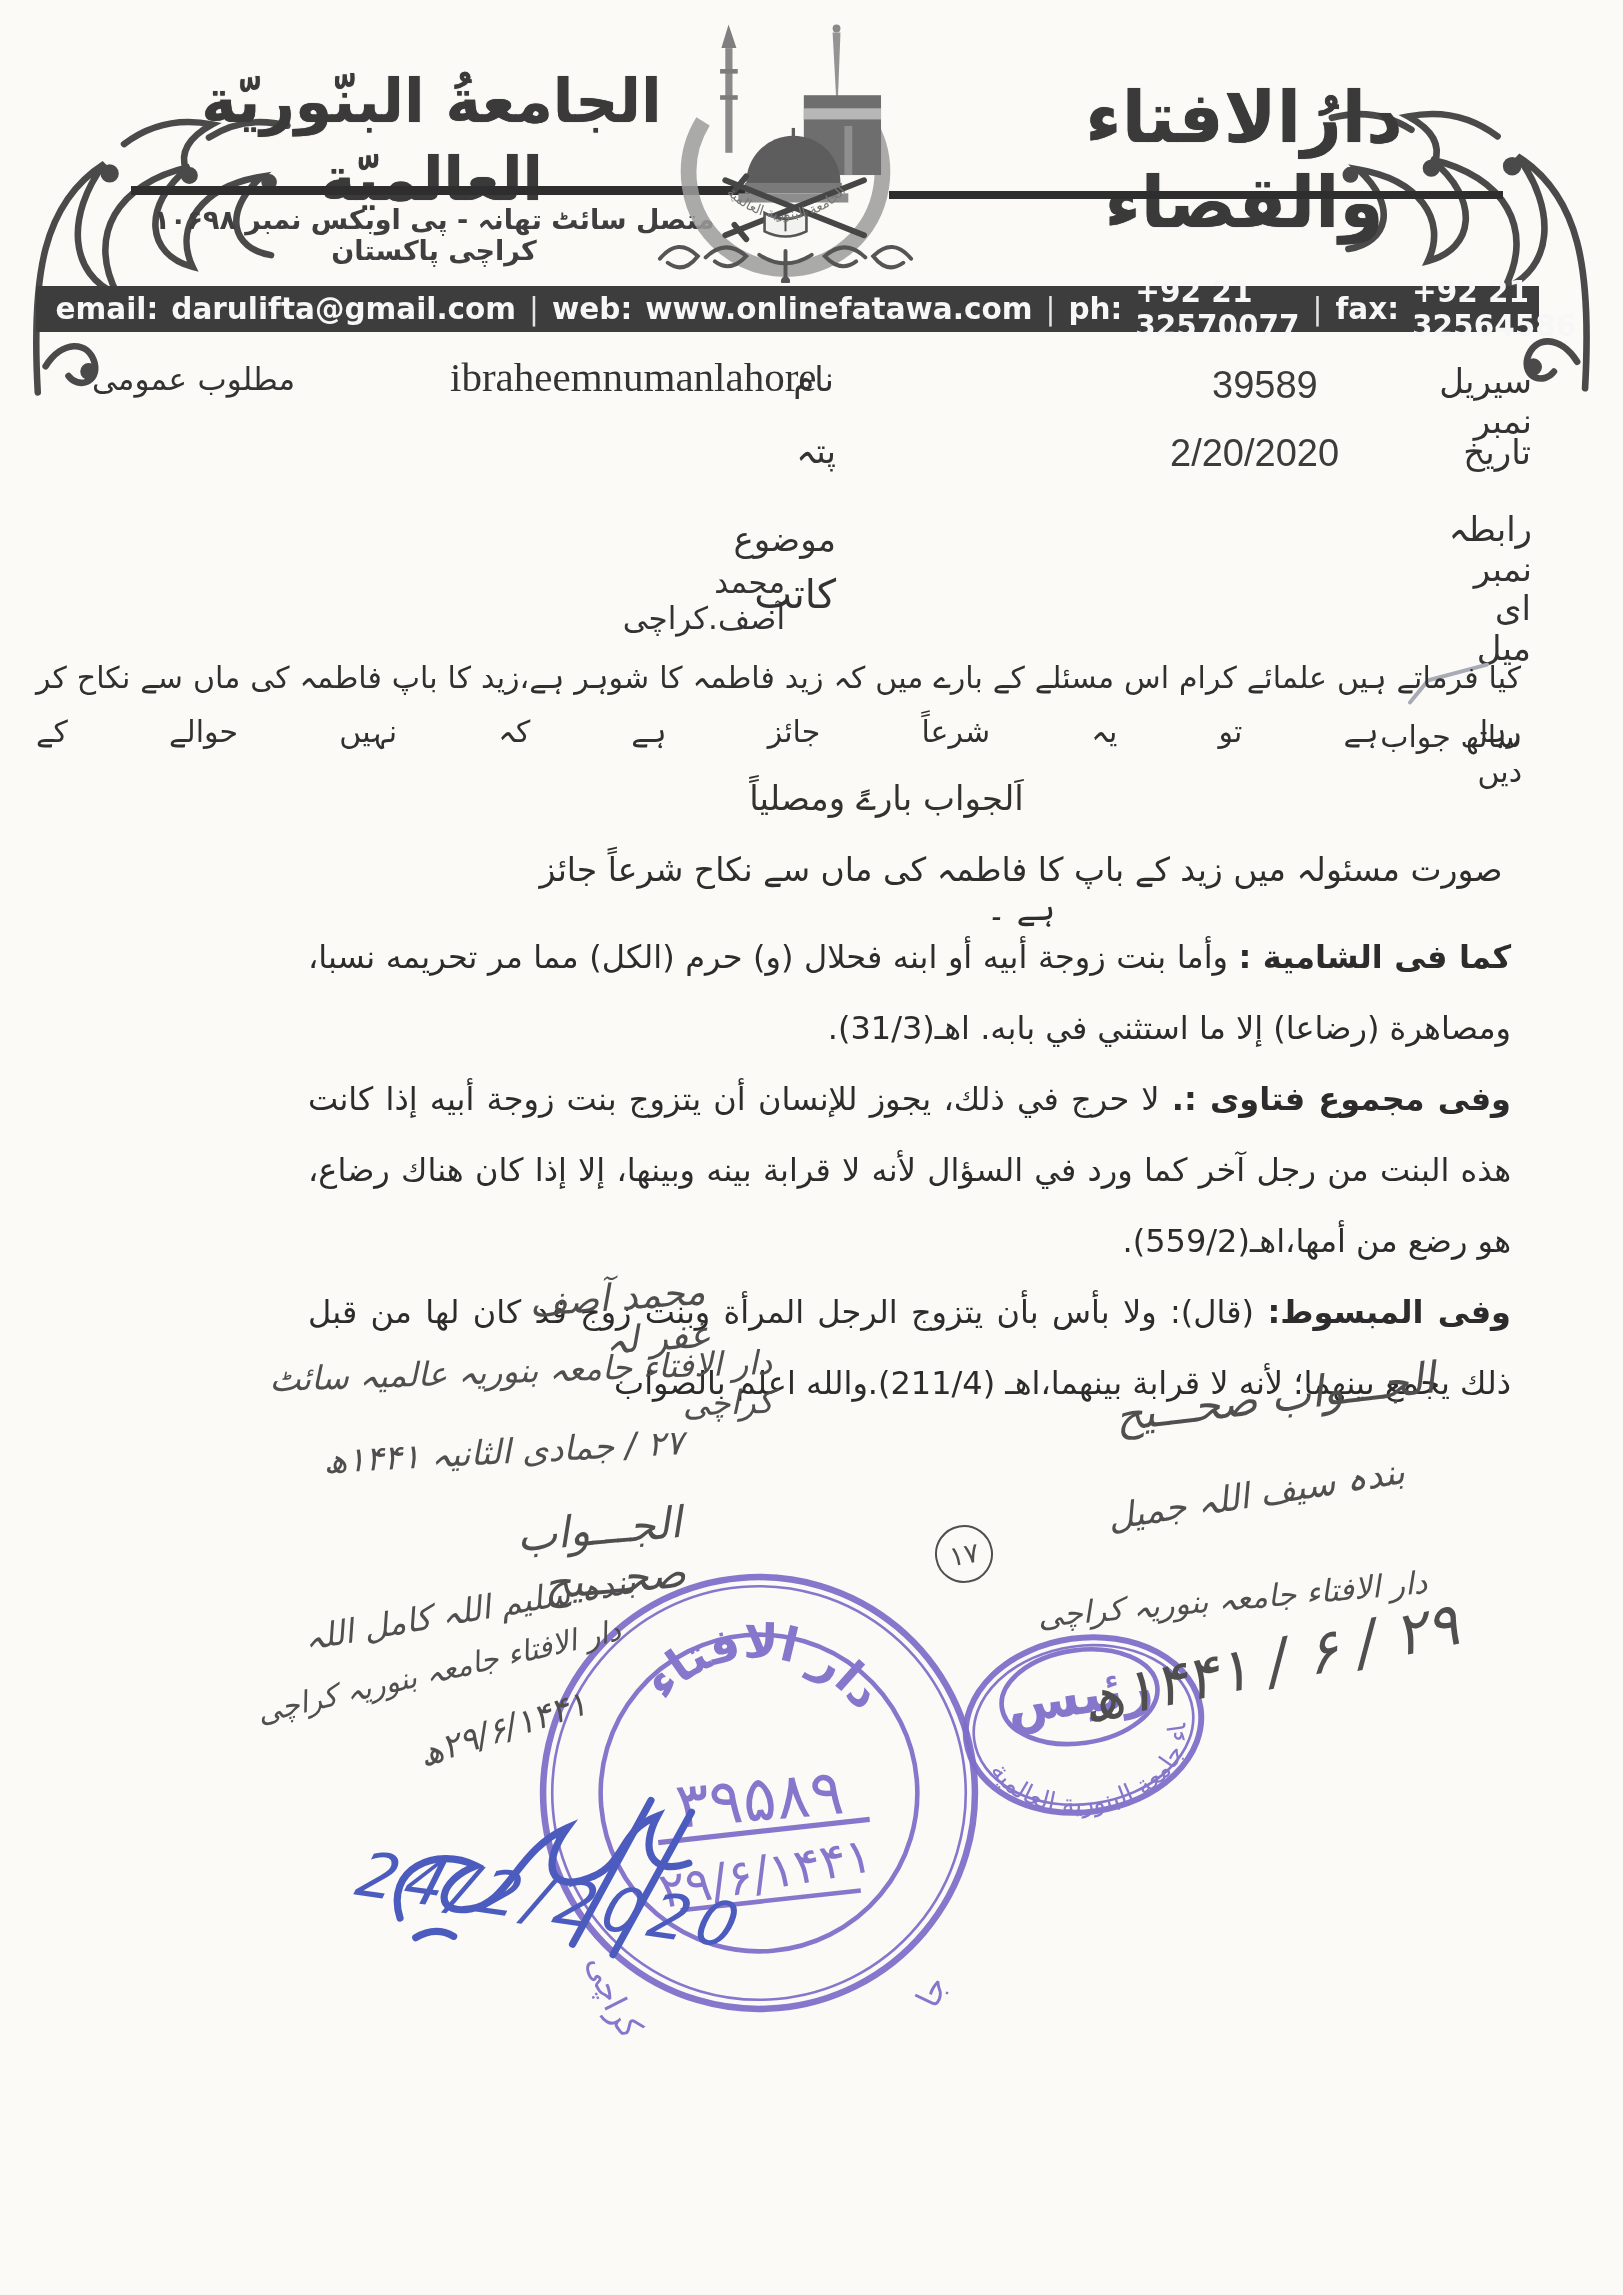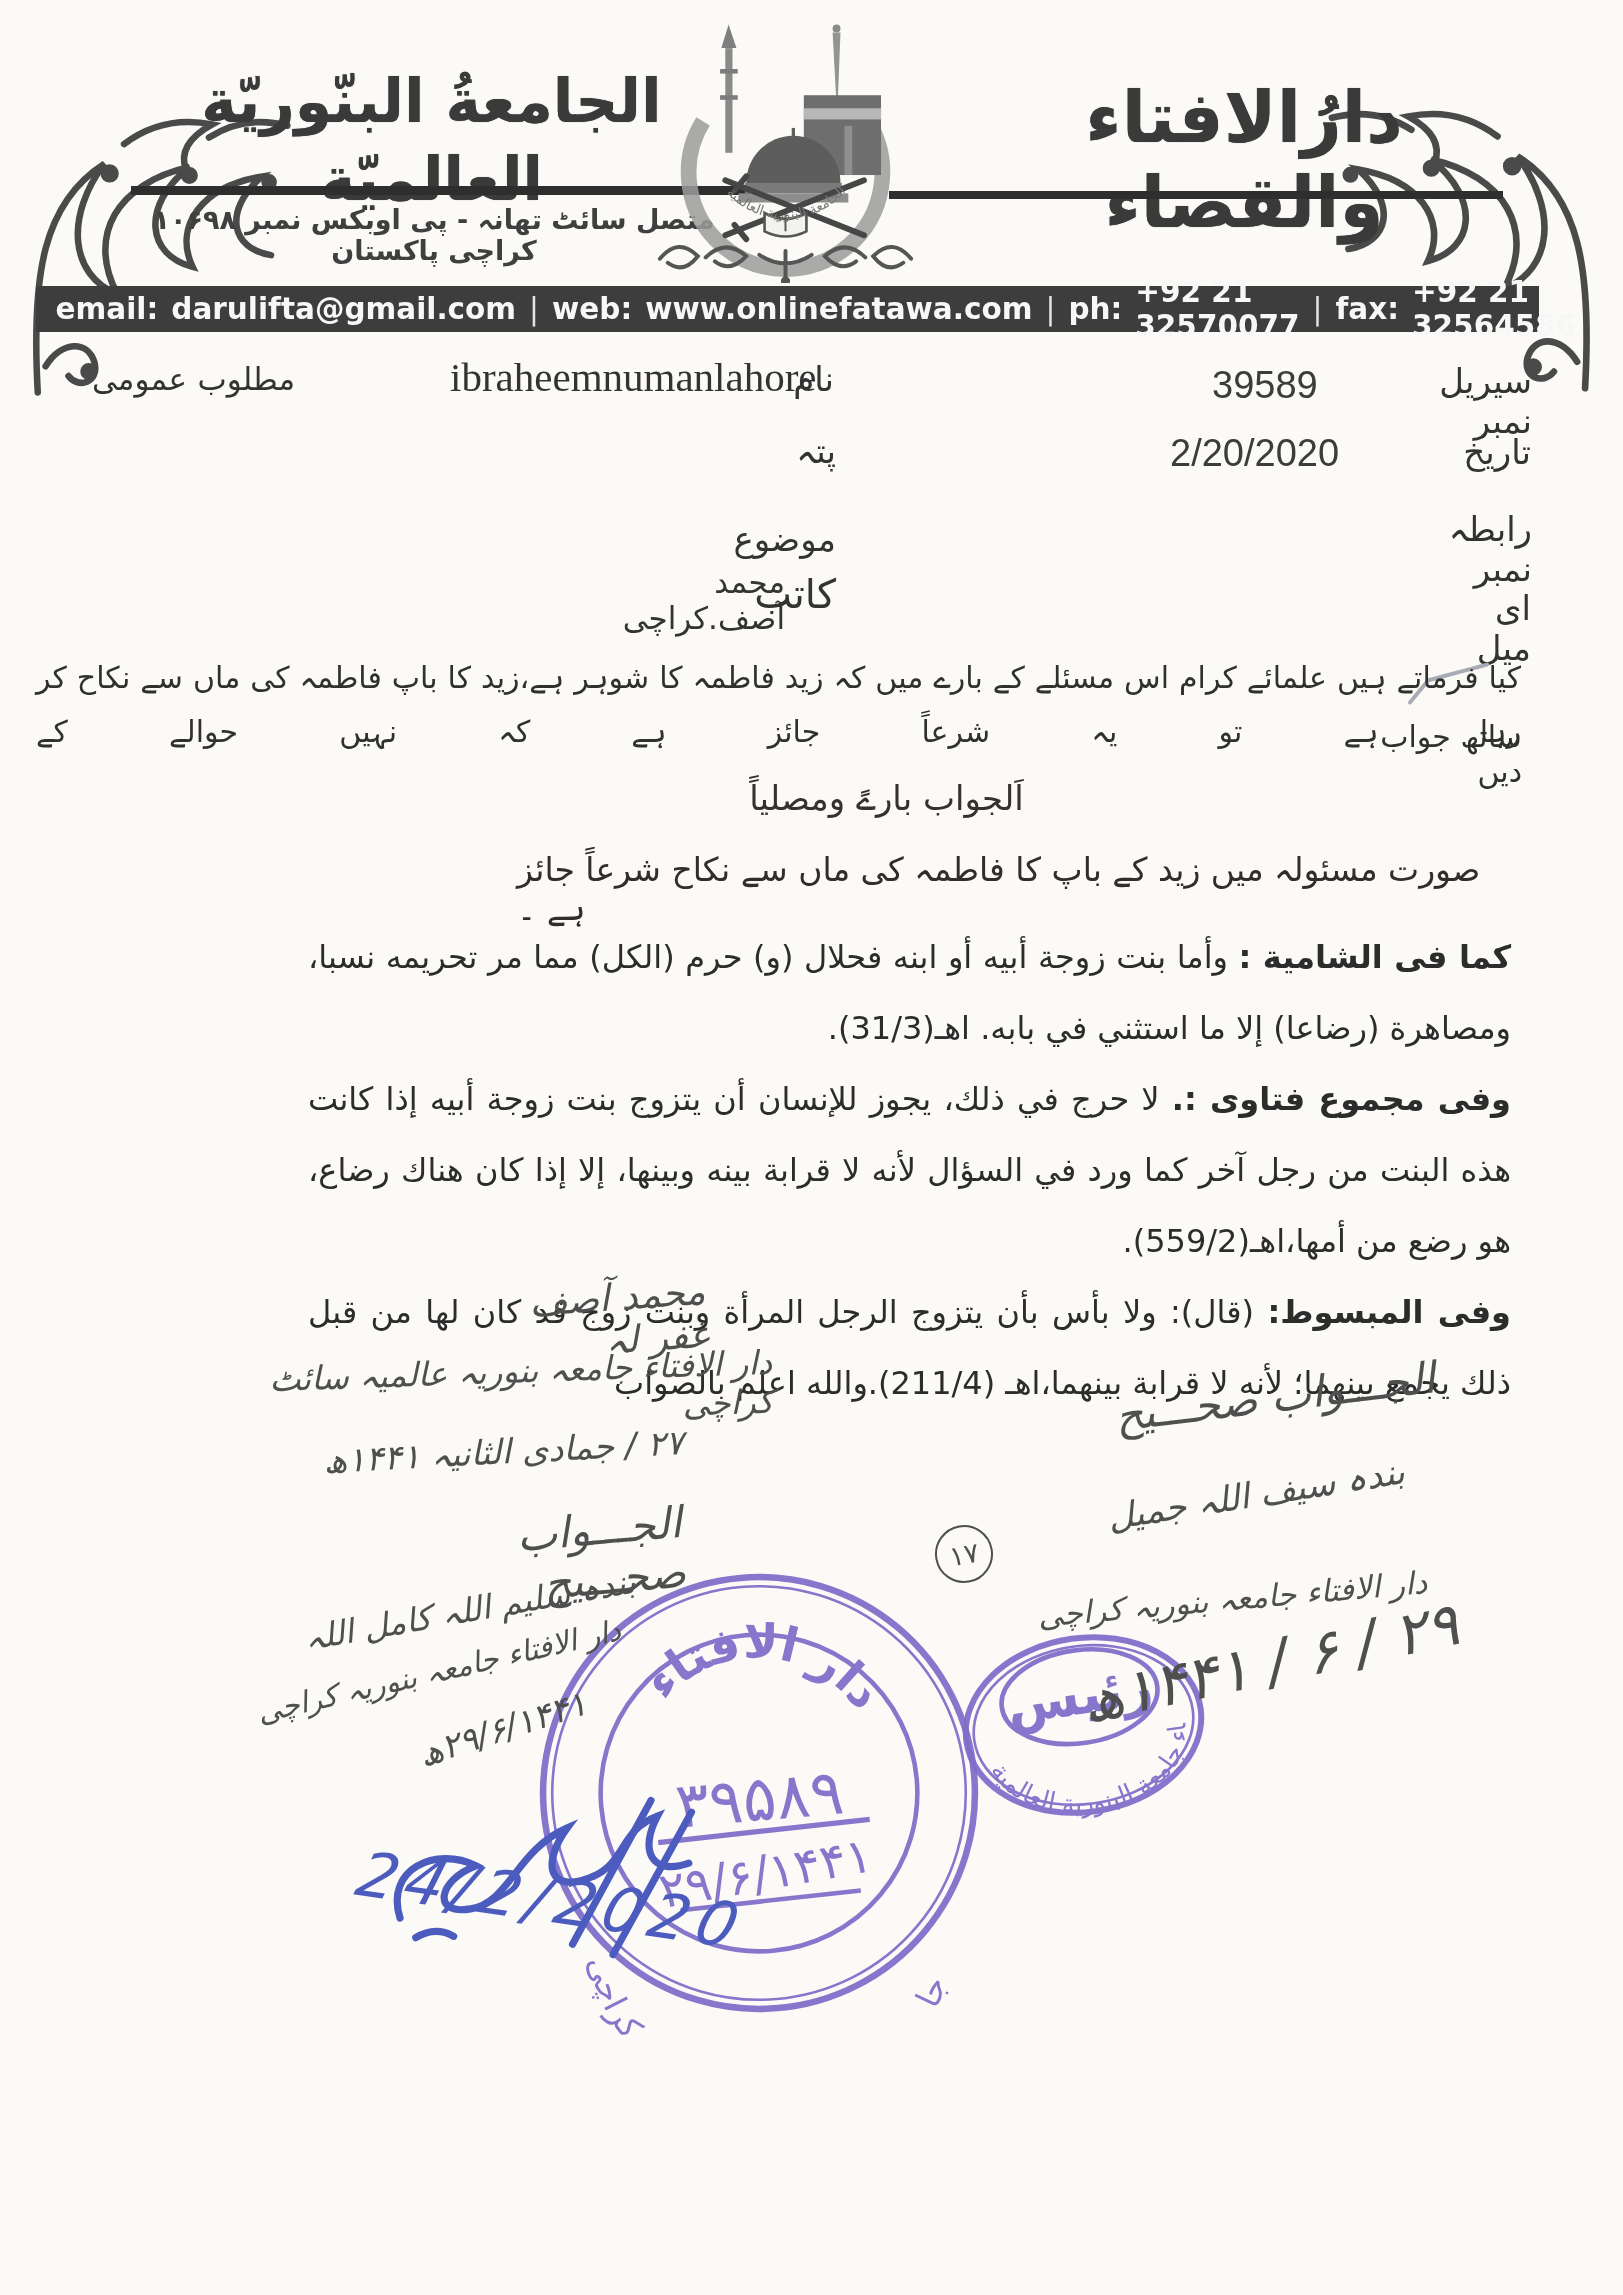--- a/index.html
+++ b/index.html
@@ -159,21 +159,21 @@
   </div>
 
   <svg class="abs" style="left:1406px;top:662px" width="85" height="49" viewBox="0 0 130 75">
     <path d="M6 62 L34 28 L124 4" fill="none" stroke="#a7abb4" stroke-width="6" stroke-linecap="round"></path>
   </svg>
   <div class="abs rtl qline just" style="left:36px;top:651px;width:1485px;font-size:30px;line-height:1.8;">کیا فرماتے ہیں علمائے کرام اس مسئلے کے بارے میں کہ زید فاطمہ کا شوہر ہے،زید کا باپ فاطمہ کی ماں سے نکاح کر رہا ہے تو یہ شرعاً جائز ہے کہ نہیں حوالے کے</div>
   <div class="abs rtl qline" style="left:1329px;top:719px;width:193px;font-size:30px;text-align:right;">ساتھ جواب دیں</div>
 
   <div class="abs rtl center" style="left:746px;top:778px;width:281px;font-size:34px;color:#33322f;">اَلجواب بارےً ومصلیاً</div>
 
-  <div class="abs rtl" style="left:517px;top:850px;width:1008px;font-size:33px;text-align:left;color:#2f2e2c;">صورت مسئولہ میں زید کے باپ کا فاطمہ کی ماں سے نکاح شرعاً جائز ہے ۔</div>
+  <div class="abs rtl" style="left:517px;top:850px;width:1008px;font-size:33px;text-align:center;color:#2f2e2c;">صورت مسئولہ میں زید کے باپ کا فاطمہ کی ماں سے نکاح شرعاً جائز ہے ۔</div>
 
   <div class="abs rtl quotes" style="left:308px;top:922px;width:1203px;font-size:32px;line-height:71px;">
     <p>
       <span class="qsrc">كما فى الشامية :</span>
       <span>وأما بنت زوجة أبيه أو ابنه فحلال (و) حرم (الكل) مما مر تحريمه نسبا، ومصاهرة (رضاعا) إلا ما استثني في بابه. اهـ(31/3).</span>
     </p>
     <p>
       <span class="qsrc">وفى مجموع فتاوى :.</span>
       <span>لا حرج في ذلك، يجوز للإنسان أن يتزوج بنت زوجة أبيه إذا كانت هذه البنت من رجل آخر كما ورد في السؤال لأنه لا قرابة بينه وبينها، إلا إذا كان هناك رضاع، هو رضع من أمها،اهـ(559/2).</span>
     </p>

